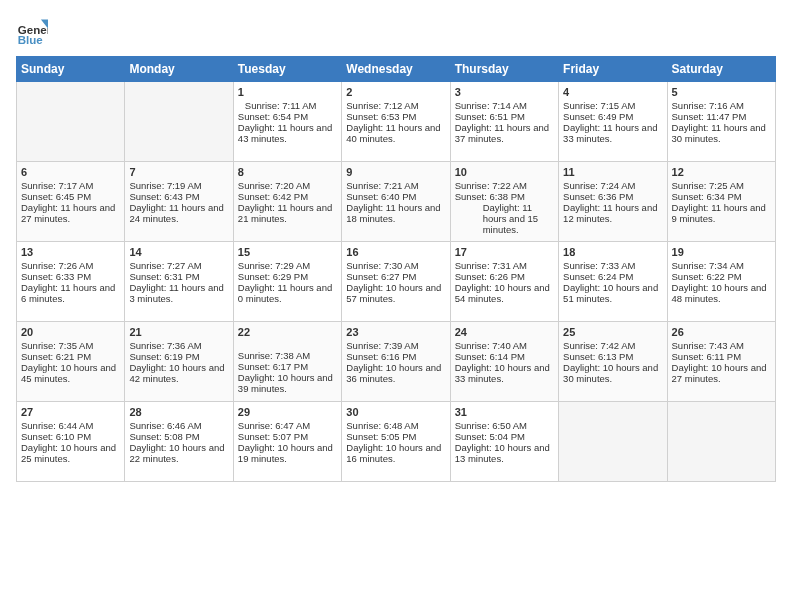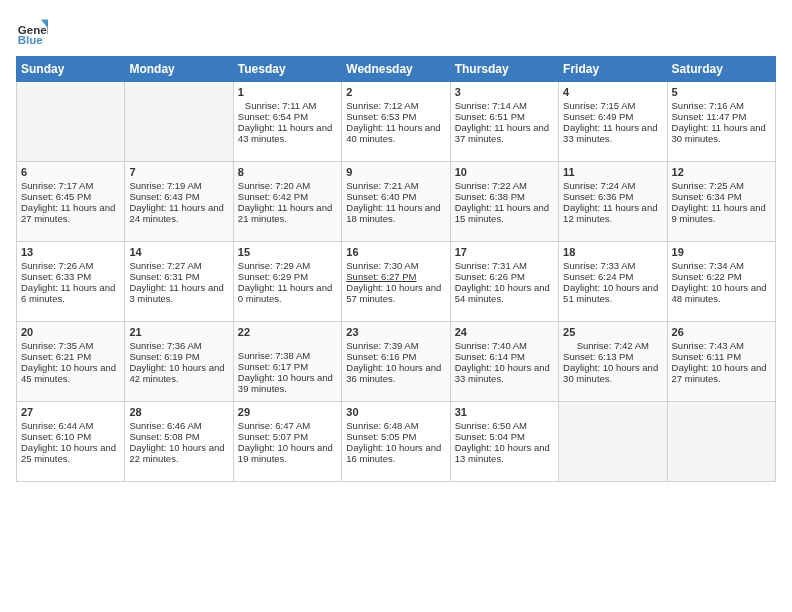--- a/index.html
+++ b/index.html
@@ -159,21 +159,21 @@
         <td>
           <span class="day-num">9</span>
           <span style="display: block;">Sunrise: 7:21 AM</span>
           <span style="display: block;">Sunset: 6:40 PM</span>
           <span style="display: block;">Daylight: 11 hours and 18 minutes.</span>
         </td>
         <td>
           <span class="day-num">10</span>
           <span style="display: block;">Sunrise: 7:22 AM</span>
           <span style="display: block;">Sunset: 6:38 PM</span>
-          <span style="display: block;">Daylight: 11 hours and 15 minutes.</span>
+          <span style="display: block; margin-left: 28px;">Daylight: 11 hours and 15 minutes.</span>
         </td>
         <td>
           <span class="day-num">11</span>
           <span style="display: block;">Sunrise: 7:24 AM</span>
           <span style="display: block;">Sunset: 6:36 PM</span>
           <span style="display: block;">Daylight: 11 hours and 12 minutes.</span>
         </td>
         <td>
           <span class="day-num">12</span>
           <span style="display: block;">Sunrise: 7:25 AM</span>
@@ -196,21 +196,21 @@
         </td>
         <td>
           <span class="day-num">15</span>
           <span style="display: block;">Sunrise: 7:29 AM</span>
           <span style="display: block;">Sunset: 6:29 PM</span>
           <span style="display: block;">Daylight: 11 hours and 0 minutes.</span>
         </td>
         <td>
           <span class="day-num">16</span>
           <span style="display: block;">Sunrise: 7:30 AM</span>
-          <span style="display: block; text-decoration: underline;">Sunset: 6:27 PM</span>
+          <span style="display: block;">Sunset: 6:27 PM</span>
           <span style="display: block;">Daylight: 10 hours and 57 minutes.</span>
         </td>
         <td>
           <span class="day-num">17</span>
           <span style="display: block;">Sunrise: 7:31 AM</span>
           <span style="display: block;">Sunset: 6:26 PM</span>
           <span style="display: block;">Daylight: 10 hours and 54 minutes.</span>
         </td>
         <td>
           <span class="day-num">18</span>
@@ -251,21 +251,21 @@
           <span style="display: block;">Daylight: 10 hours and 36 minutes.</span>
         </td>
         <td>
           <span class="day-num">24</span>
           <span style="display: block;">Sunrise: 7:40 AM</span>
           <span style="display: block;">Sunset: 6:14 PM</span>
           <span style="display: block;">Daylight: 10 hours and 33 minutes.</span>
         </td>
         <td>
           <span class="day-num">25</span>
-          <span style="display: block; text-align: center;">Sunrise: 7:42 AM</span>
+          <span style="display: block;">Sunrise: 7:42 AM</span>
           <span style="display: block;">Sunset: 6:13 PM</span>
           <span style="display: block;">Daylight: 10 hours and 30 minutes.</span>
         </td>
         <td>
           <span class="day-num">26</span>
           <span style="display: block;">Sunrise: 7:43 AM</span>
           <span style="display: block;">Sunset: 6:11 PM</span>
           <span style="display: block;">Daylight: 10 hours and 27 minutes.</span>
         </td>
       </tr>

